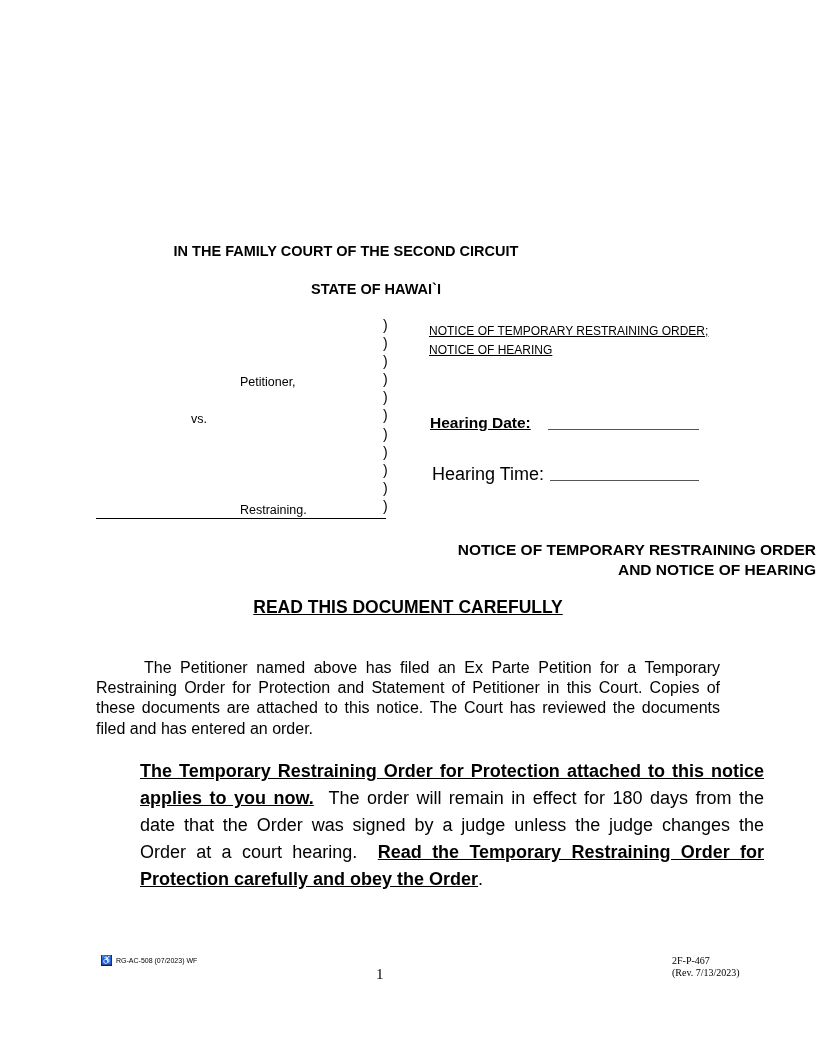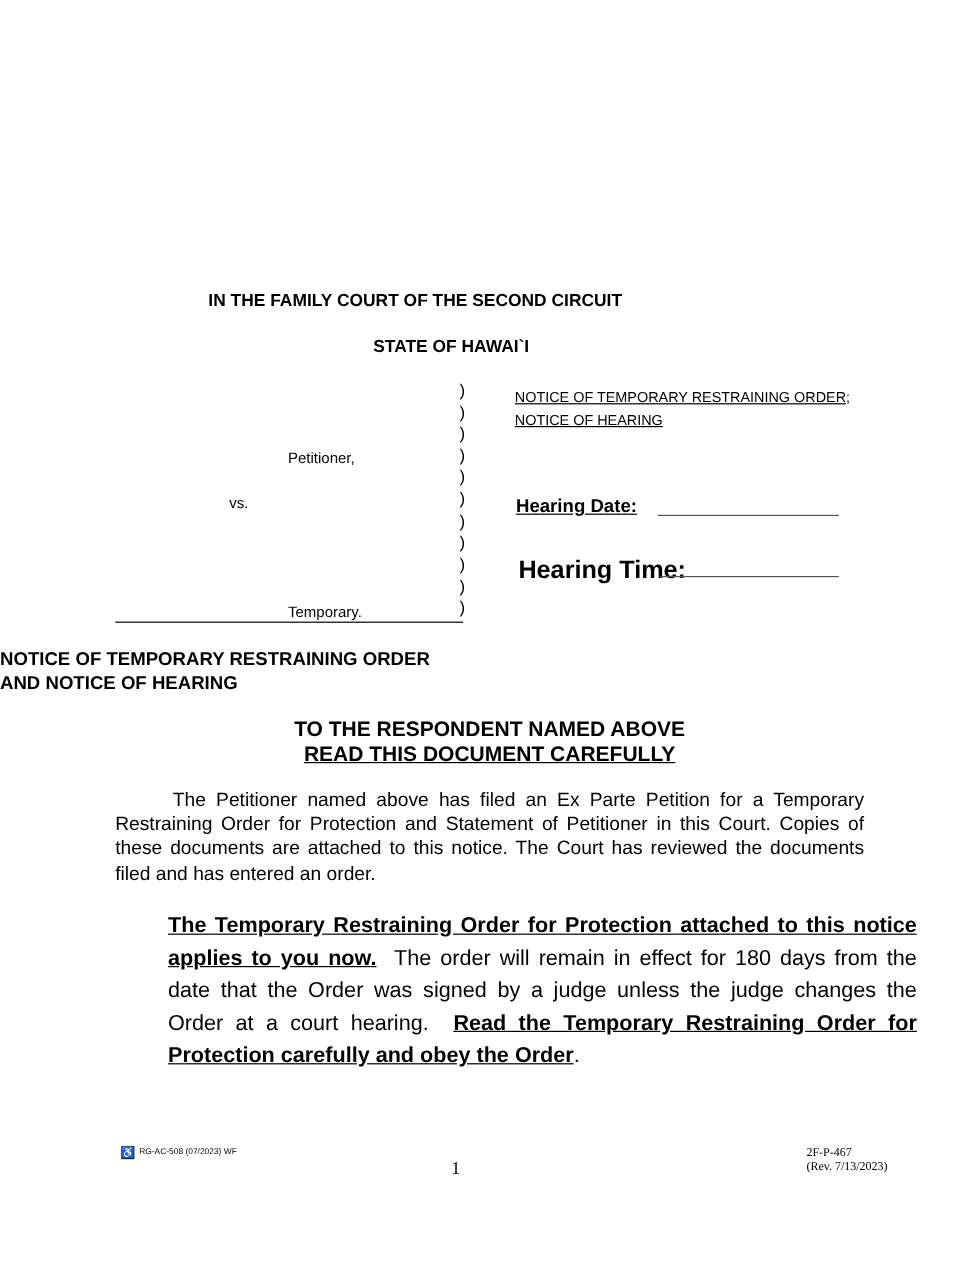--- a/index.html
+++ b/index.html
@@ -9,23 +9,23 @@
     .state { left: 0; width: 752px; top: 281px; text-align: center; font-weight: bold; font-size: 14.5px; }
     .parens { left: 383px; top: 316px; font-size: 14px; line-height: 18.1px; width: 10px; }
     .parens span { display: block; }
     .pet { left: 240px; top: 375px; font-size: 12.5px; }
     .vs { left: 191px; top: 412px; font-size: 12.5px; }
     .resp { left: 240px; top: 503px; font-size: 12.5px; }
     .caption-line { left: 96px; top: 518px; width: 290px; height: 0; border-top: 1px solid #000; }
     .doc-title { left: 429px; top: 322px; font-size: 12px; line-height: 18.5px; width: 290px; text-decoration: underline; }
     .hdate-label { left: 430px; top: 414px; font-weight: bold; font-size: 15.5px; text-decoration: underline; }
     .hdate-blank { left: 548px; top: 429px; width: 151px; border-top: 1px solid #555; }
-    .htime-label { left: 432px; top: 464px; font-weight: bold; font-size: 21px; }
+    .htime-label { left: 432px; top: 464px; font-weight: normal; font-size: 18px; }
     .htime-blank { left: 550px; top: 480px; width: 149px; border-top: 1px solid #555; }
-    .notice1 { left: 0; width: 816px; top: 540px; text-align: left; font-weight: bold; font-size: 15.5px; line-height: 20px; }
+    .notice1 { left: 0; width: 816px; top: 540px; text-align: right; font-weight: bold; font-size: 15.5px; line-height: 20px; }
     .to-resp { left: 0; width: 816px; top: 597px; text-align: center; font-weight: bold; font-size: 17.5px; line-height: 21px; }
     .to-resp .u { text-decoration: underline; }
     .para1 { left: 96px; width: 624px; top: 658px; font-size: 16px; line-height: 20.2px; text-align: justify; }
     .para1 .indent { display: inline-block; width: 48px; }
     .para2 { left: 96px; width: 624px; top: 758px; font-size: 18px; line-height: 27px; text-align: justify; margin-left: 44px; }
     .para2 .bu { font-weight: bold; text-decoration: underline; }
     .footer-left { left: 101px; top: 955px; font-size: 7px; display: flex; align-items: center; gap: 4px; }
     .access-icon { width: 11px; height: 11px; background: #222; color: #fff; font-size: 9px; line-height: 11px; text-align: center; }
     .page-num { left: 376px; top: 966px; font-family: "Liberation Serif", serif; font-size: 15px; }
     .form-id { left: 672px; top: 955px; font-family: "Liberation Serif", serif; font-size: 10px; line-height: 12px; }
@@ -45,37 +45,36 @@
   <span>)</span>
   <span>)</span>
   <span>)</span>
   <span>)</span>
   <span>)</span>
   <span>)</span>
 </div>
 
 <div class="abs pet">Petitioner,</div>
 <div class="abs vs">vs.</div>
-<div class="abs resp">Temporary.</div>
+<div class="abs resp">Restraining.</div>
 <div class="abs caption-line"></div>
 
 <div class="abs doc-title">NOTICE OF TEMPORARY RESTRAINING ORDER; NOTICE OF HEARING</div>
 
 <div class="abs hdate-label">Hearing Date:</div>
 <div class="abs hdate-blank"></div>
 <div class="abs htime-label">Hearing Time:</div>
 <div class="abs htime-blank"></div>
 
 <div class="abs notice1">
   <div>NOTICE OF TEMPORARY RESTRAINING ORDER</div>
   <div>AND NOTICE OF HEARING</div>
 </div>
 
 <div class="abs to-resp">
-  <div>TO THE RESPONDENT NAMED ABOVE</div>
   <div class="u">READ THIS DOCUMENT CAREFULLY</div>
 </div>
 
 <div class="abs para1"><span class="indent"></span><span>The Petitioner named above has filed an Ex Parte Petition for a Temporary Restraining Order for Protection and Statement of Petitioner in this Court. Copies of these documents are attached to this notice.  The Court has reviewed the documents filed and has entered an order.</span></div>
 
 <div class="abs para2"><span class="bu">The Temporary Restraining Order for Protection attached to this notice applies to you now</span><span class="bu">.</span><span style="white-space: pre-wrap;">  The order will remain in effect for 180 days from the date that the Order was signed by a judge unless the judge changes the Order at a court hearing.  </span><span class="bu">Read the Temporary Restraining Order for Protection carefully and obey the Order</span><span>.</span></div>
 
 <div class="abs footer-left">
   <span class="access-icon">♿</span>
   <span>RG-AC-508 (07/2023) WF</span>

